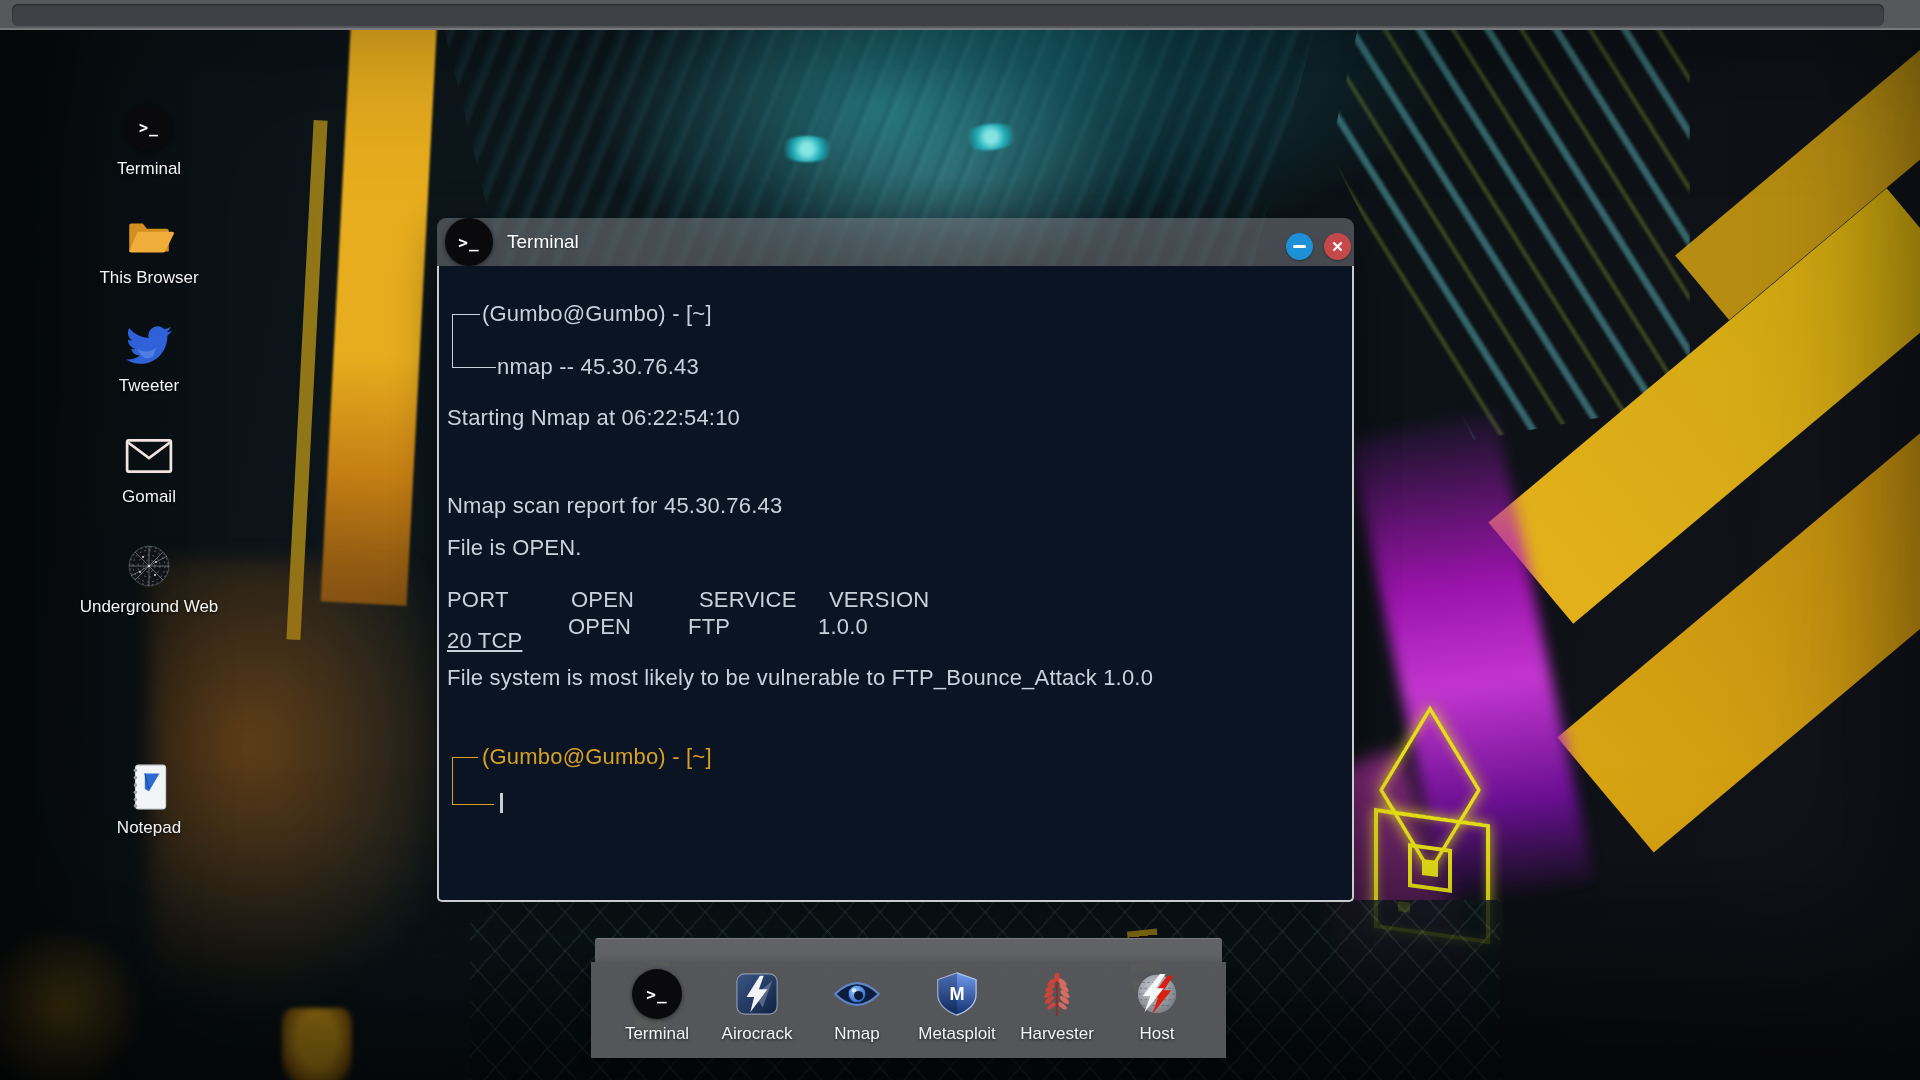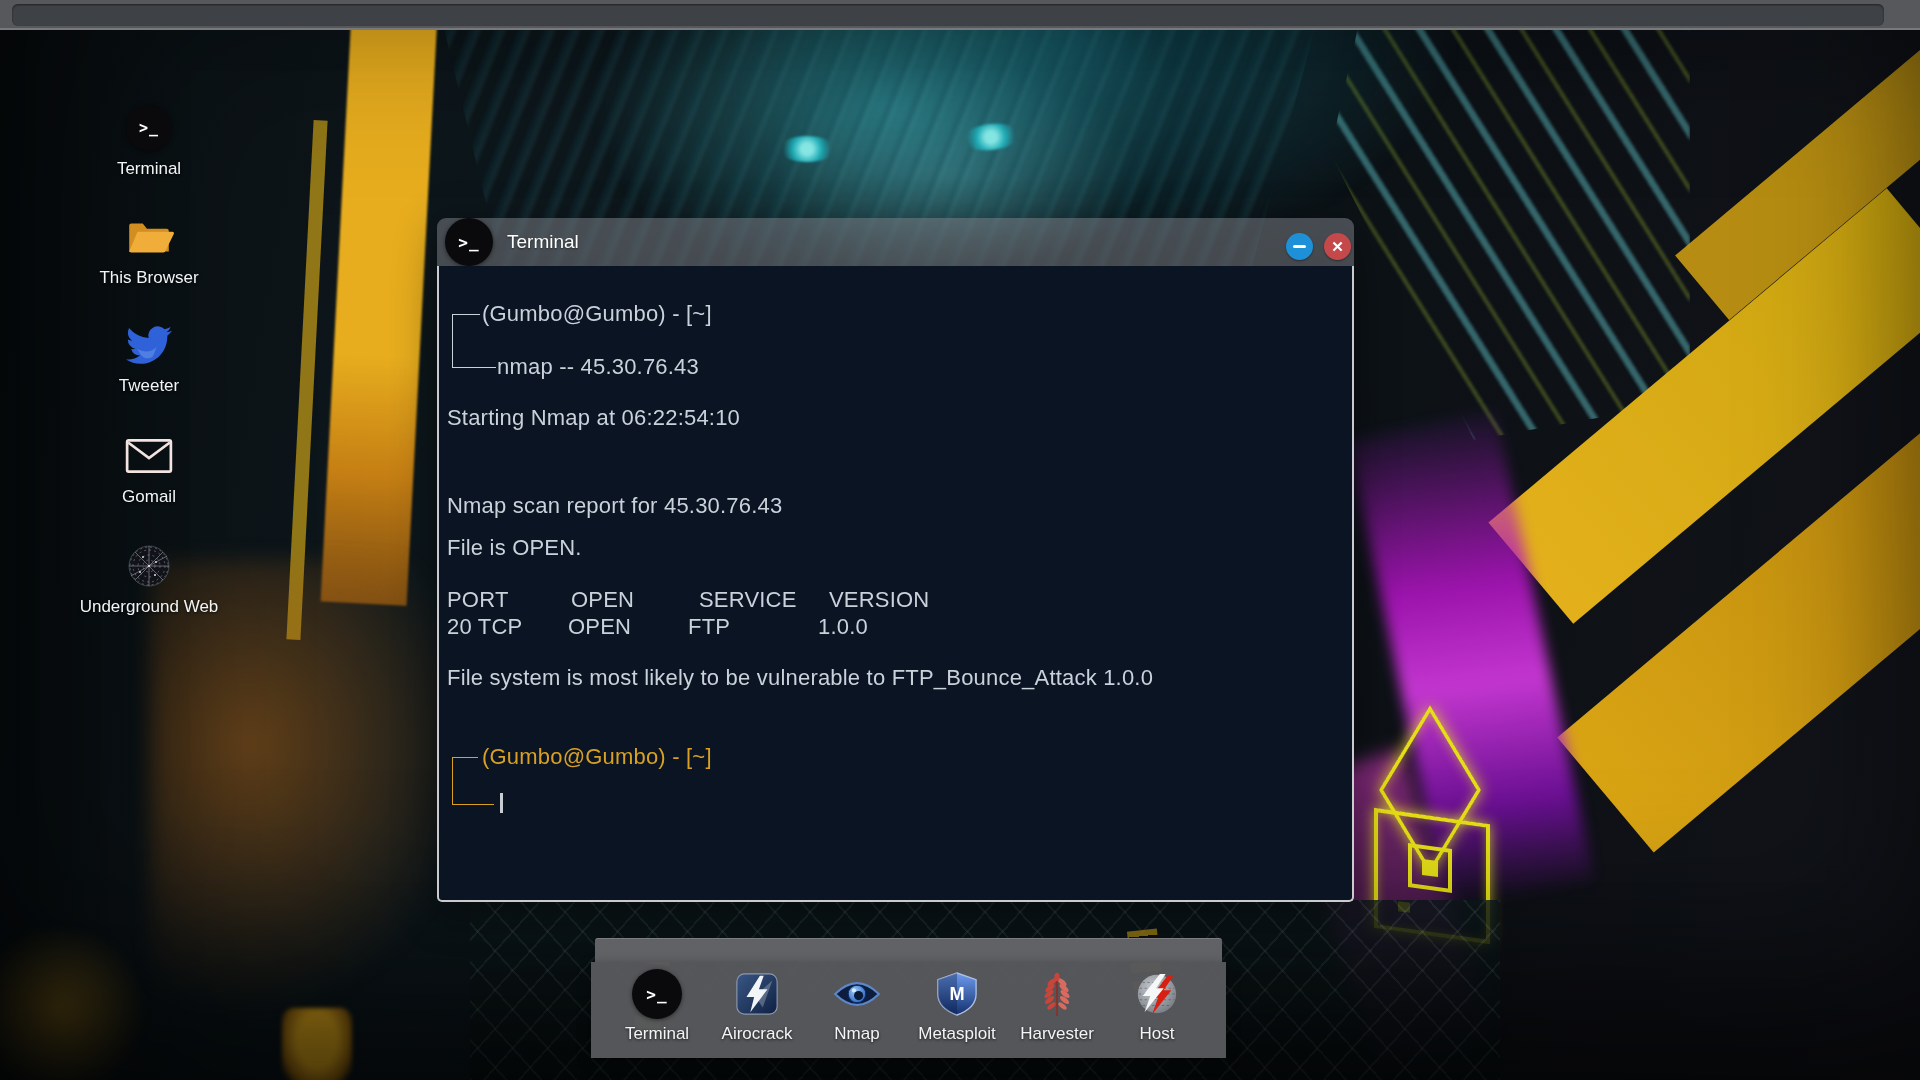--- a/index.html
+++ b/index.html
@@ -191,20 +191,38 @@
             <circle cx="15" cy="30" r=".9"></circle>
             <circle cx="30" cy="33" r=".9"></circle>
             <circle cx="24" cy="24" r="1.1"></circle>
           </g>
       </svg>
     </div>
     <div class="label">Underground Web</div>
   </div>
 
 
+  <div class="desk-item" style="top:761px">
+    <div class="icon-box">
+      <svg width="42" height="50" viewBox="0 0 40 48">
+        <rect x="7" y="3" width="29" height="42" rx="3" fill="#f2f5f7" stroke="#d0d6da"></rect>
+        <g fill="#9aa4ac">
+            <circle cx="7" cy="8" r="1.7"></circle>
+            <circle cx="7" cy="15" r="1.7"></circle>
+            <circle cx="7" cy="22" r="1.7"></circle>
+            <circle cx="7" cy="29" r="1.7"></circle>
+            <circle cx="7" cy="36" r="1.7"></circle>
+            <circle cx="7" cy="42" r="1.7"></circle>
+          </g>
+        <path d="M16 11 h14 l-10 17 -4-2 z" fill="#2e6ad0"></path>
+        <path d="M16 11 l4 15" stroke="#1c4fa8" stroke-width="1.2" fill="none"></path>
+      </svg>
+    </div>
+    <div class="label">Notepad</div>
+  </div>
 
   <div id="window">
     <div id="titlebar">
       <div class="win-icon term-circle" style="width:48px;height:48px">
         <span style="font-size:16px">&gt;_</span>
       </div>
       <div class="win-title">Terminal</div>
       <div id="btn-min">
           <div class="bar"></div>
         </div>
@@ -224,21 +242,21 @@
 
       <div class="tline" style="left:8px; top:141px;">Starting Nmap at 06:22:54:10</div>
       <div class="tline" style="left:8px; top:209px;margin-top:20px;">Nmap scan report for 45.30.76.43</div>
       <div class="tline" style="left:8px; top:271px;">File is OPEN.</div>
 
       <div>
         <div class="tline" style="left:8px;   top:323px;">PORT</div>
         <div class="tline" style="left:132px; top:323px;">OPEN</div>
         <div class="tline" style="left:260px; top:323px;">SERVICE</div>
         <div class="tline" style="left:390px; top:323px;">VERSION</div>
-        <div class="tline" style="left:8px;   top:350px;">20 TCP</div>
+        <div class="tline" style="left:8px;   top:364px;text-decoration:underline;">20 TCP</div>
         <div class="tline" style="left:129px; top:350px;">OPEN</div>
         <div class="tline" style="left:249px; top:350px;">FTP</div>
         <div class="tline" style="left:379px; top:350px;">1.0.0</div>
       </div>
 
       <div class="tline" style="left:8px; top:401px;">File system is most likely to be vulnerable to FTP_Bounce_Attack 1.0.0</div>
 
       <div class="prompt2">
         <div class="rail" style="left:13px; top:491px; width:26px; height:47px;"></div>
         <div class="rail-foot" style="left:13px; top:538px; width:42px;"></div>

